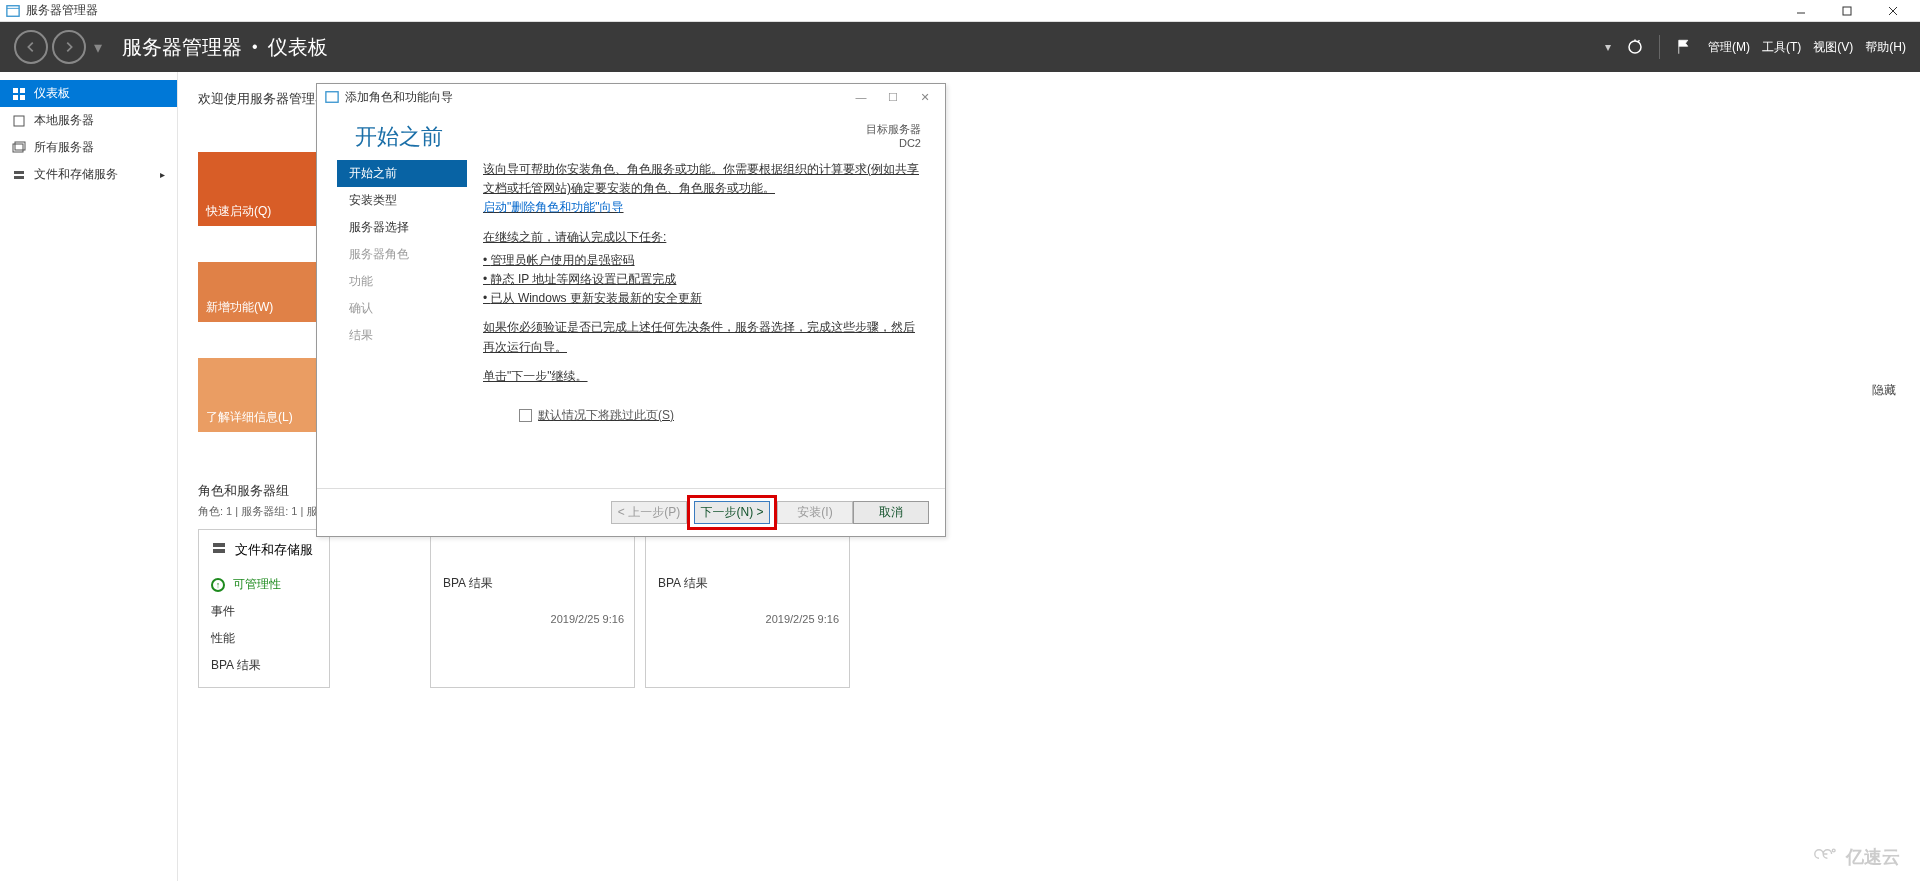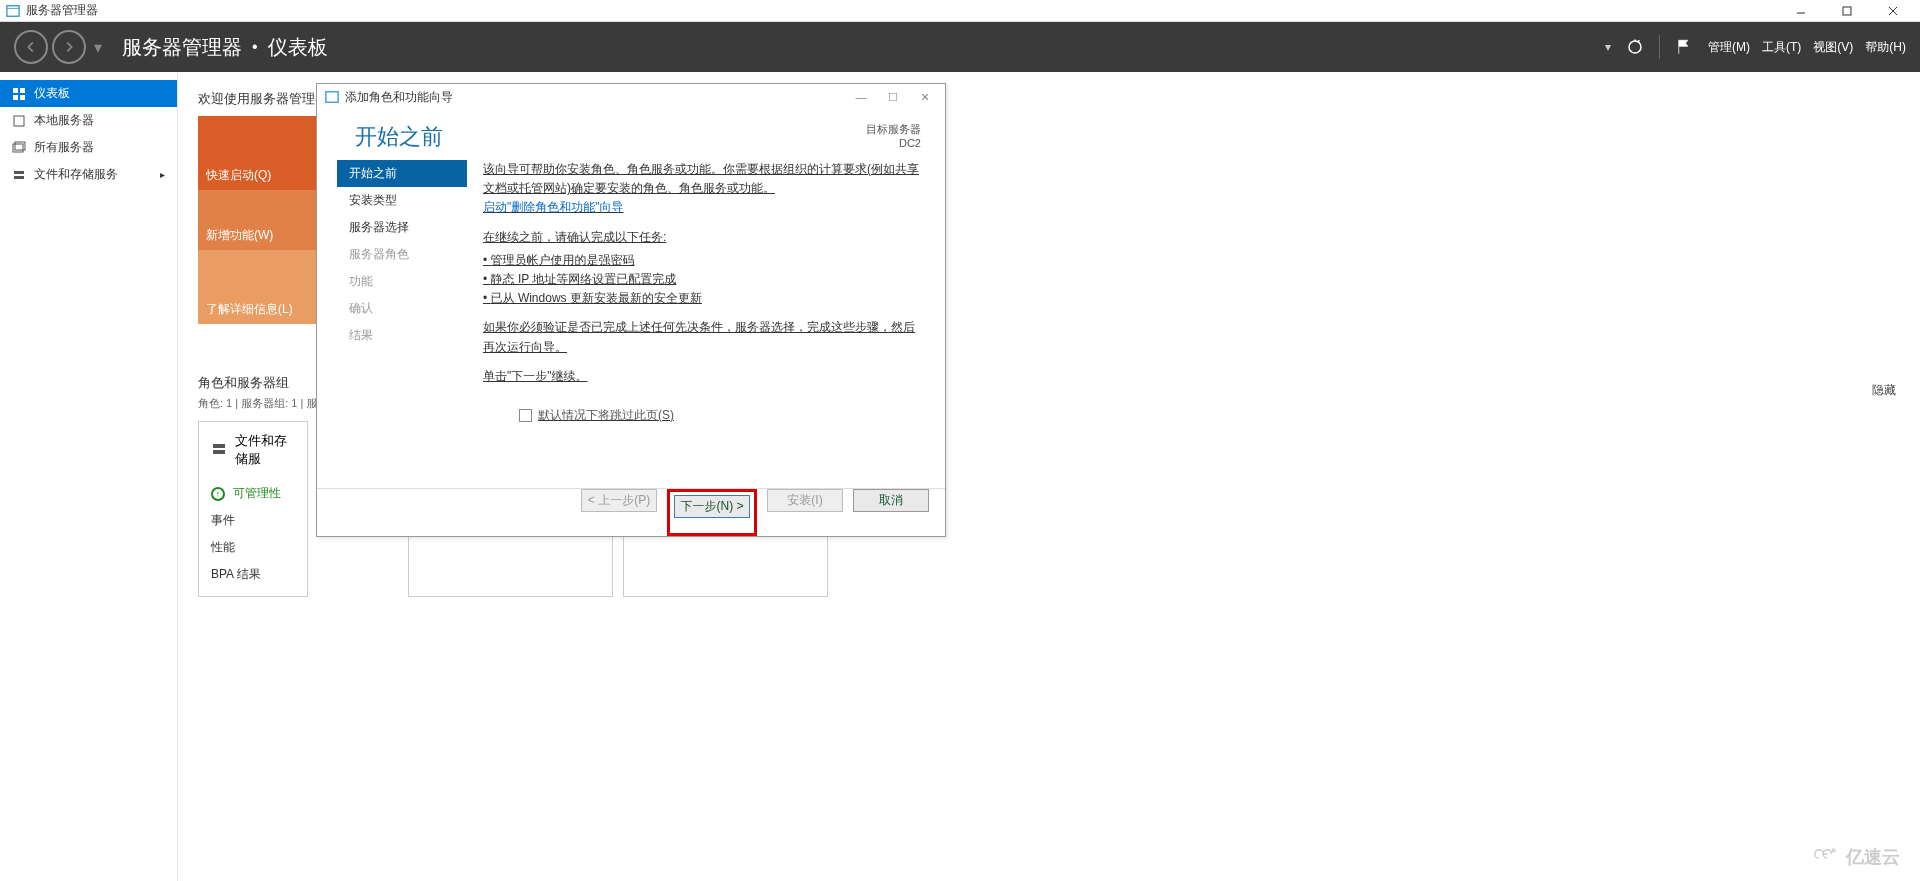--- a/index.html
+++ b/index.html
@@ -29,21 +29,21 @@
 .sidebar { width: 178px; background: #fff; padding-top: 8px; border-right:1px solid #e5e5e5; }
 .sidebar-item { display: flex; align-items: center; padding: 5px 12px; font-size: 12px; color: #333; gap: 8px; }
 .sidebar-item.active { background: #0078d7; color: #fff; }
 .sidebar-item .si-icon { width: 14px; height: 14px; display:flex; align-items:center; justify-content:center; }
 .sidebar-item .chev { margin-left:auto; font-size:10px; color:#333; }
 
 .content { flex: 1; padding: 18px 20px; position: relative; overflow:hidden; }
 .welcome-title { font-size: 13px; color: #333; margin-bottom: 8px; }
 
 .tile-stack { display: flex; flex-direction: column; width: 120px; }
-.tile { height: 74px; color: #fff; font-size: 12px; display: flex; align-items: flex-end; padding: 6px 8px; }
+.tile { height: 74px; color: #fff; font-size: 12px; display: flex; align-items: flex-end; padding: 6px 8px; margin-top: 36px; }
 .tile.orange1 { background: #d85d27; }
 .tile.orange2 { background: #e08147; height:60px; }
 .tile.orange3 { background: #ea9d63; }
 
 .hide-link { position: absolute; right: 24px; top: 310px; font-size: 12px; color: #444; }
 
 .groups { margin-top: 50px; }
 .groups-title { font-size: 13px; color:#333; margin-bottom:4px;}
 .groups-sub { font-size: 11px; color:#666; margin-bottom:10px; }
 
@@ -69,21 +69,21 @@
 .wiz-nav { width: 150px; padding: 0 0 0 20px; }
 .wiz-nav-item { font-size: 12px; padding: 5px 12px; color:#9a9a9a; }
 .wiz-nav-item.active { background: #0863a4; color:#fff; }
 .wiz-nav-item.enabled { color:#333; }
 .wiz-content { flex:1; font-size: 12px; color:#333; padding-left: 16px; line-height:1.6;text-decoration:underline; }
 .wiz-content .link { color:#0066cc; }
 .wiz-content ul { list-style: none; padding-left:0; margin:4px 0;}
 .wiz-content ul li::before { content:"• "; }
 .wiz-check { display:flex; align-items:center; gap:6px; margin-top:20px; font-size:12px; color:#555;padding-left:36px;}
 .wiz-check .cb { width:13px; height:13px; border:1px solid #888; background:#fff;}
-.wiz-buttons { height:48px; border-top:1px solid #ddd; display:flex; justify-content:flex-end; gap:10px; padding:0 16px;}
+.wiz-buttons { height:48px; border-top:1px solid #ddd; display:flex; align-items:center; justify-content:flex-end; padding:0 16px;}
 .wiz-btn { min-width:76px; height:23px; border:1px solid #999; background:#e9e9e9; font-size:12px; display:flex; align-items:center; justify-content:center; color:#14532d;}
 .wiz-btn.disabled { color:#9a9a9a; border-color:#bbb; background:#eee;}
 .red-box { border: 3px solid #d80000; padding:3px 4px; }
 
 .watermark { position:absolute; right:20px; bottom:12px; font-size:18px; color:#ccc; display:flex; align-items:center; gap:6px;font-weight:bold;}
 .watermark .wm-icon svg { width:28px; height:20px; }
 </style>
 </head>
 <body>
 
@@ -212,21 +212,21 @@
         </div>
     </div>
 
     <div class="hide-link">隐藏</div>
 
     <div class="groups">
       <div class="groups-title">角色和服务器组</div>
       <div class="groups-sub">角色: 1 | 服务器组: 1 | 服</div>
 
       <div class="cards-row">
-        <div class="card" style="width:110px">
+        <div class="card" style="width:132px">
           <div class="card-head">
             <span><svg width="16" height="16">
                   <rect x="2" y="3" width="12" height="4" fill="#555"></rect>
                   <rect x="2" y="9" width="12" height="4" fill="#555"></rect>
                 </svg></span>
             <span>文件和存储服</span>
           </div>
           <div class="card-body">
             <div class="card-row green">
                 <span class="ring">↑</span>

